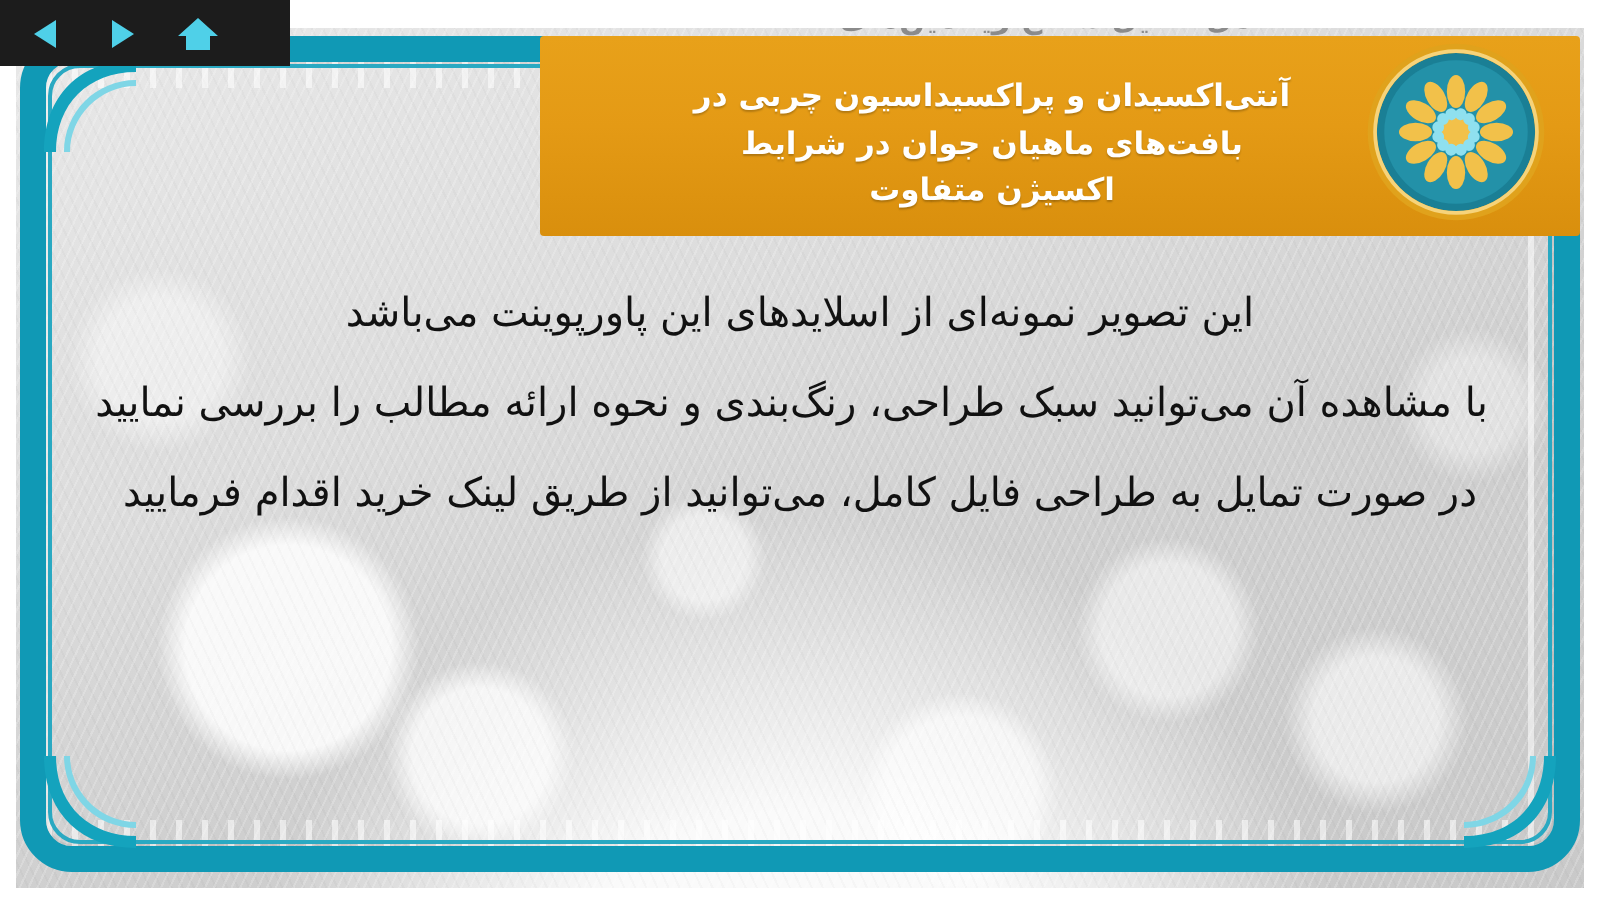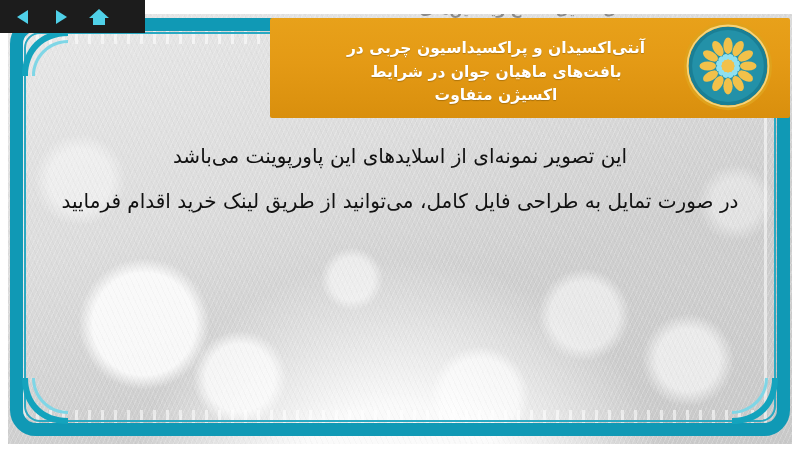--- a/index.html
+++ b/index.html
@@ -349,20 +349,21 @@
         <g transform="rotate(345 50 50)">
             <circle cx="50" cy="40" r="3.2"></circle>
           </g>
       </g>
       <circle cx="50" cy="50" r="44" fill="none" stroke="#f6d37a" stroke-width="2"></circle>
     </svg>
   </div>
 
   <div class="body-text">
     <p>این تصویر نمونه‌ای از اسلایدهای این پاورپوینت می‌باشد</p>
+    <p>با مشاهده آن می‌توانید سبک طراحی، رنگ‌بندی و نحوه ارائه مطالب را بررسی نمایید</p>
     <p>در صورت تمایل به طراحی فایل کامل، می‌توانید از طریق لینک خرید اقدام فرمایید</p>
   </div>
 
   <div class="topbar-fill"></div>
   <div class="bottombar-fill"></div>
   <div class="sidebar-fill-left"></div>
   <div class="sidebar-fill-right"></div>
 
   <div class="toolbar">
     <button class="tb-btn" title="prev">

